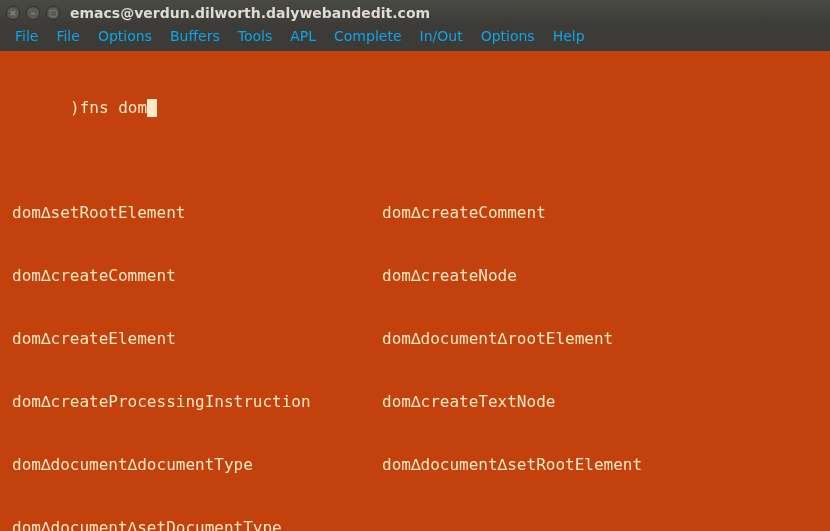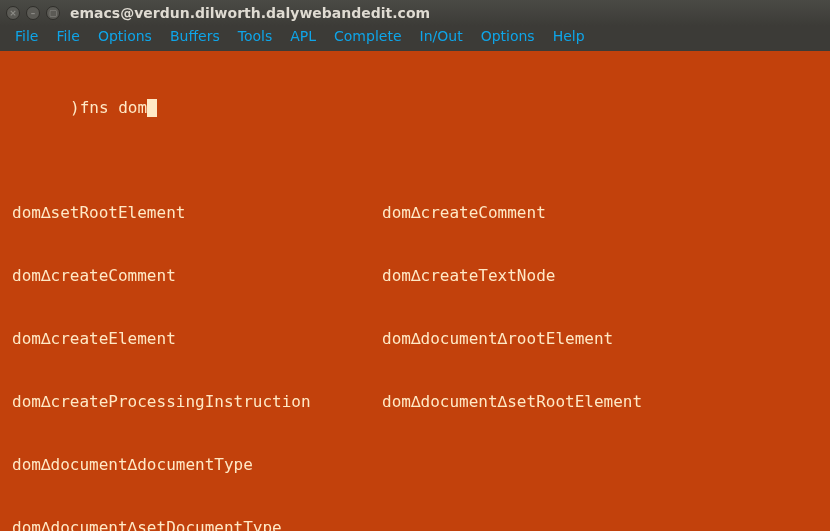--- a/index.html
+++ b/index.html
@@ -136,22 +136,23 @@
       
       
       
       
       
       
       
     </div>
     <div class="col">
       <div>dom∆createComment</div>
+      <div>dom∆createNode</div>
+      <div>dom∆document∆rootElement</div>
       <div>dom∆createTextNode</div>
-      <div>dom∆document∆rootElement</div>
       <div>dom∆document∆setRootElement</div>
       
       
       
       
       
       
       
       
       

